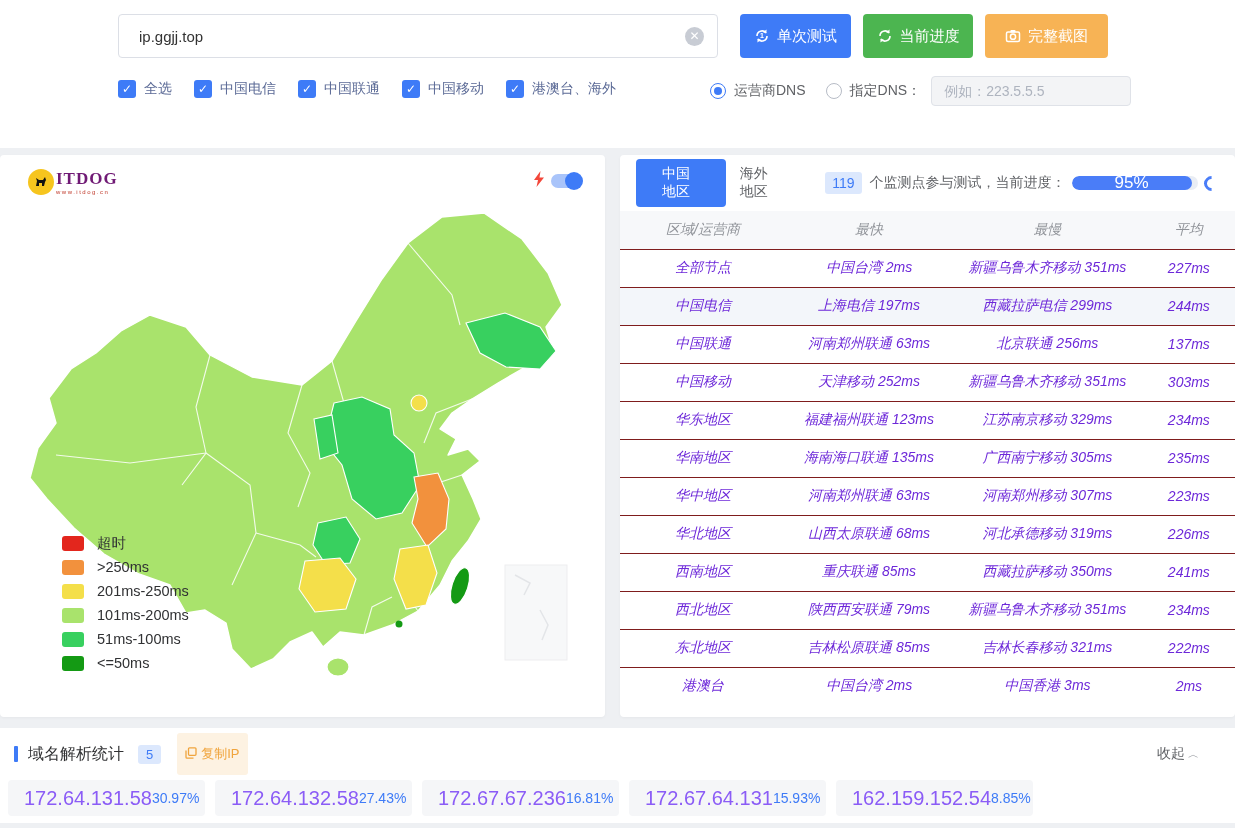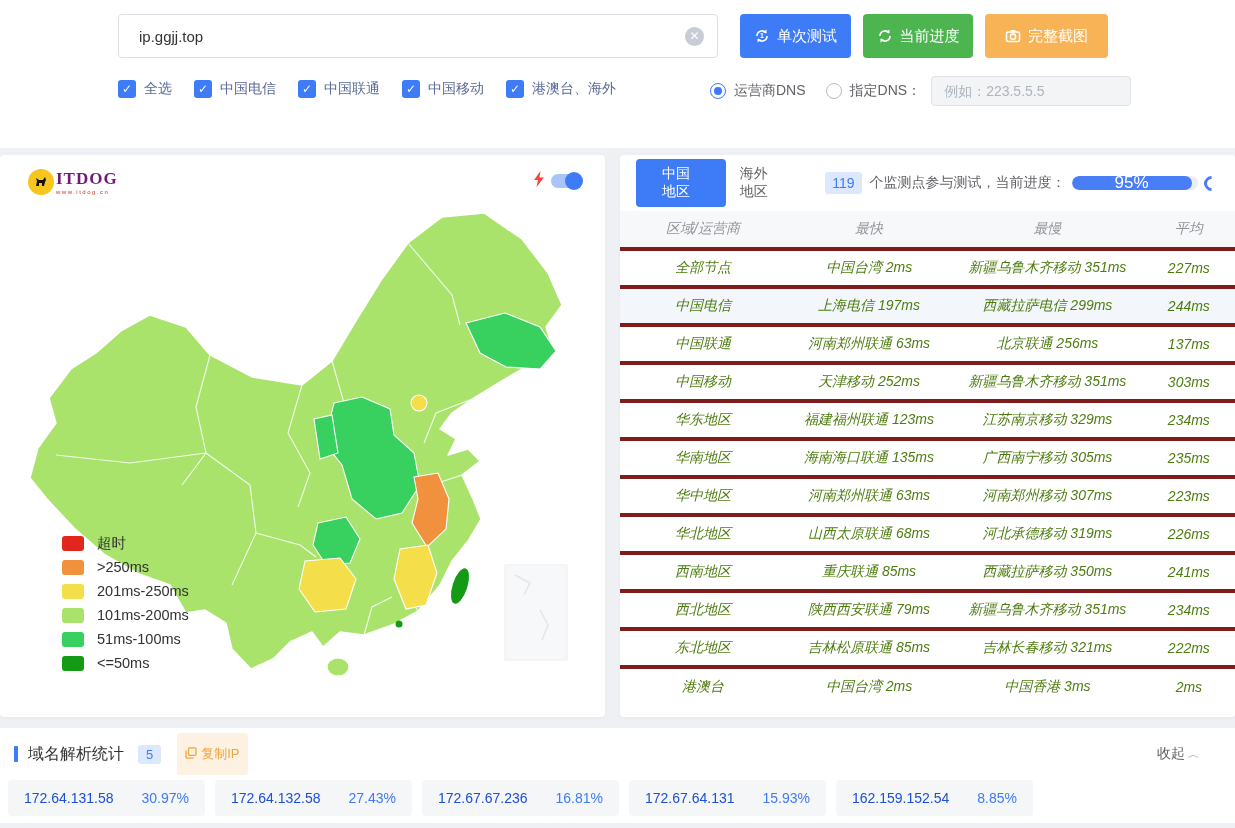--- a/index.html
+++ b/index.html
@@ -76,39 +76,39 @@
   .monitor-text { margin-left:8px; color:#606266; font-size:14px; white-space:nowrap; }
   .progress-track { margin-left:6px; width:188px; height:14px; background:#e9edf4; border-radius:7px; overflow:hidden; position:relative; }
   .progress-fill { height:14px; background:#4a7df8; border-radius:7px; display:flex; align-items:center; justify-content:center; }
   .progress-label { color:#fff; font-size:17px; }
   .spinner { margin-left:6px; width:15px; height:15px; border-radius:50%; border:3px solid #4a7df8; border-right-color:transparent; border-bottom-color:transparent; transform:rotate(-45deg); flex:none; }
   table.results-table { width:100%; border-collapse:collapse;font-style:italic; }
   .results-table th {
     height:38px; background:#f7f8fa; color:#909399; font-weight:normal; font-size:14px; text-align:center;
   }
   .results-table td {
-    height:38px; text-align:center; color:#4d7c0f; font-size:14px; border-top:4px solid #7f1d1d;
+    height:38px; text-align:center; color:#6d28d9; font-size:14px; border-top:1px solid #7f1d1d;
   }
   .results-table tr.hl td { background:#f3f6fa; }
   .col-region { width:27%; } .col-fast { width:27%; } .col-slow { width:31%; } .col-avg { width:15%; }
   
   .footer-panel { position:absolute; left:0; top:728px; width:1235px; height:95px; background:#fff; }
   .footer-header { height:52px; display:flex; align-items:center; padding:0 14px; }
   .accent-bar { width:4px; height:16px; background:#3e7bf7; border-radius:1px; margin-right:10px; }
   .footer-title { font-size:16px; color:#303133; }
   .footer-count { margin-left:14px; background:#dce8fd; color:#3e7bf7; padding:2px 8px; border-radius:3px; font-size:13px; }
   .copy-chip { margin-left:16px; background:#fdf2e2; color:#f0a43c; padding:12px 8px; border-radius:3px; font-size:13px; display:flex; align-items:center; gap:4px; cursor:pointer; }
   .collapse-link { margin-left:auto; margin-right:22px; color:#606266; font-size:14px; cursor:pointer; display:flex; align-items:center; gap:3px; }
   .collapse-chevron { font-size:11px; color:#909399; line-height:1; }
   .ip-row { display:flex; gap:10px; padding:0 8px; }
   .ip-card {
     width:197px; height:36px; background:#f5f6f8; border-radius:4px;
     display:flex; align-items:center; justify-content:space-between; padding:0 16px; cursor:pointer;
   }
-  .ip-addr { color:#1d4ed8; font-size:14px; }
+  .ip-addr { color:#8b5cf6; font-size:20px; }
   .ip-pct { color:#3e7bf7; font-size:14px; }
 </style>
 </head>
 <body>
 
 <div class="top-header">
   <input class="host-input" value="ip.ggjj.top" style="">
   <div class="clear-btn">✕</div>
 
   <button class="btn btn-single">

